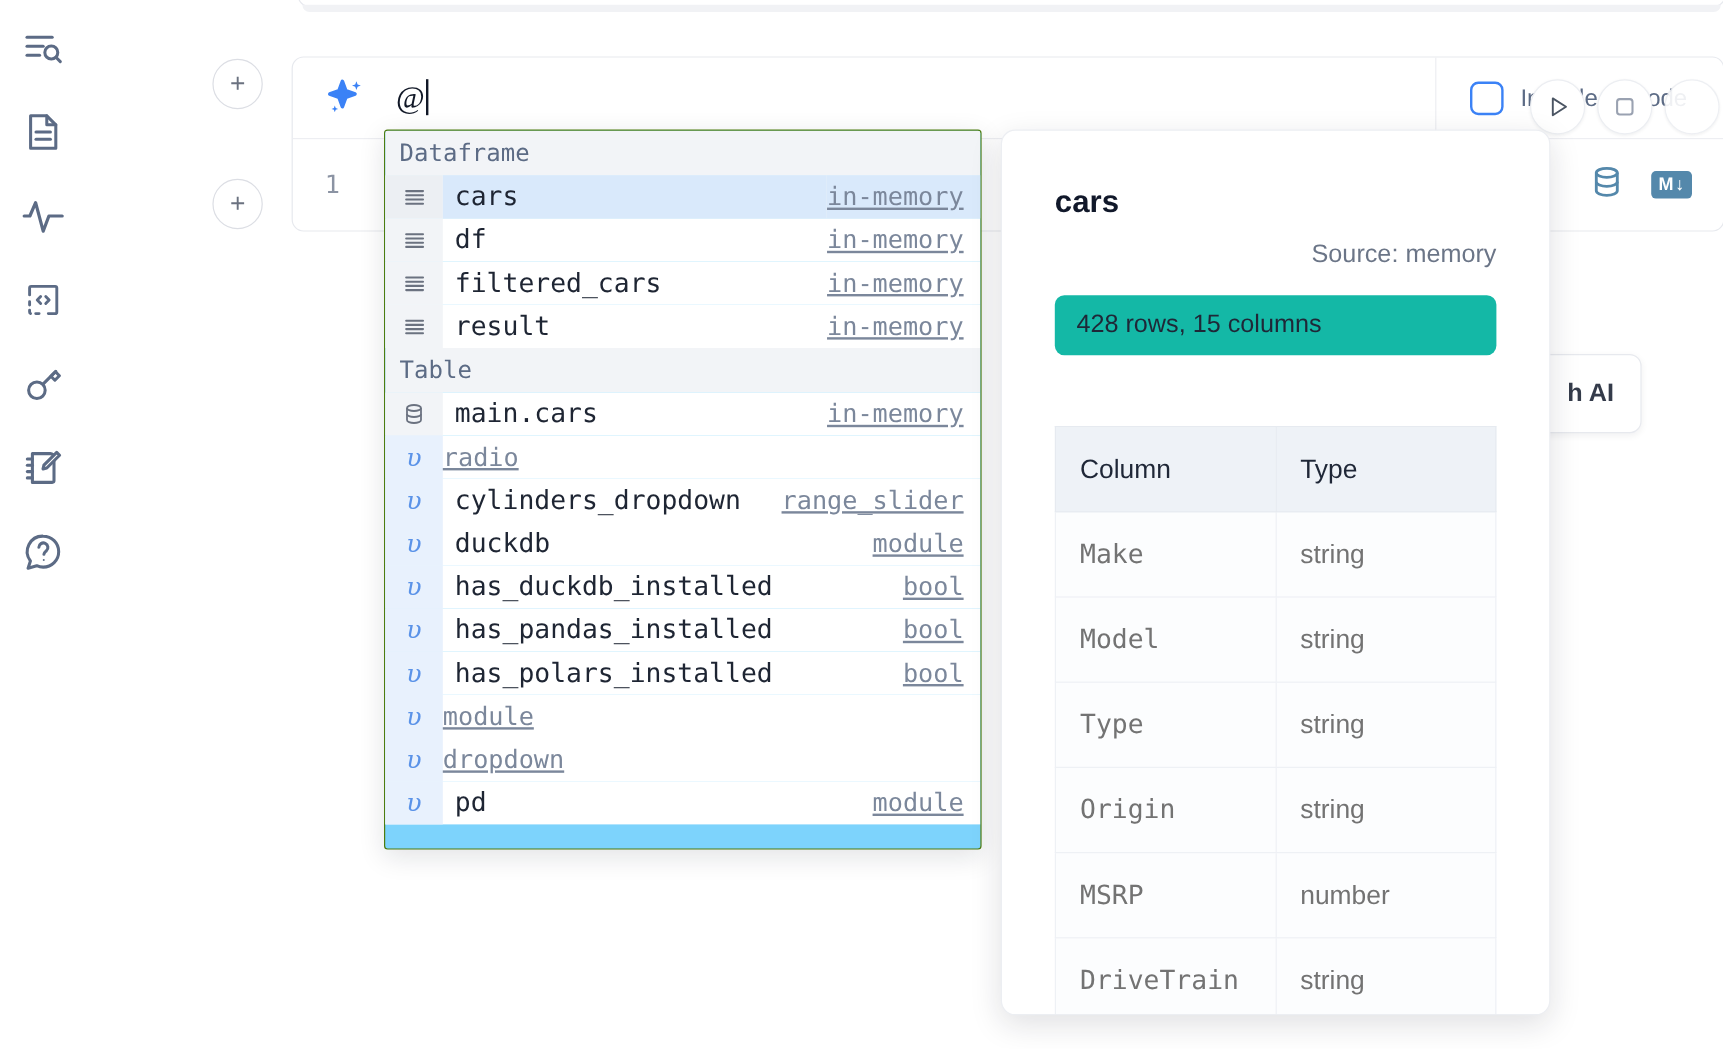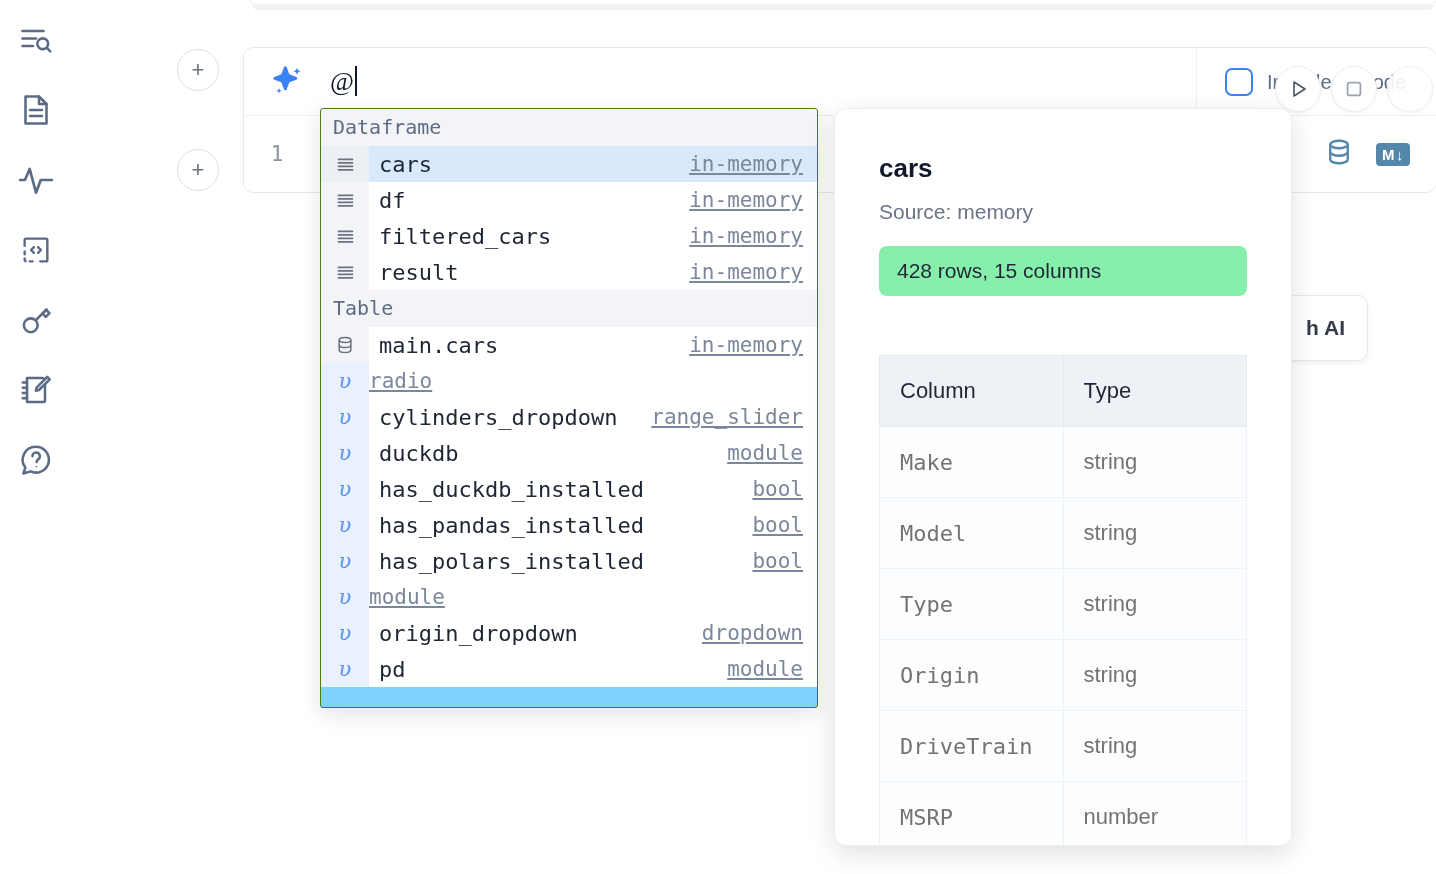--- a/index.html
+++ b/index.html
@@ -148,23 +148,23 @@
   }
 
   
   .doc {
     position: absolute; left: 834px; top: 108px; width: 458px; height: 738px;
     background: #fff; border: 1px solid #eceef2; border-radius: 12px;
     box-shadow: 0 8px 26px rgba(20,25,40,.13);
     overflow: hidden; z-index: 30; padding: 44px 44px 0 44px;
   }
   .doc-title { font-size: 26px; font-weight: 700; color: #11182a; }
-  .doc-src { font-size: 21px; color: #6b7587; margin-top: 16px; }
+  .doc-src { font-size: 21px; color: #6b7587; margin-top: 16px; text-align: right; }
   .doc-shape {
-    margin-top: 22px; background: #86efac; border-radius: 8px;
+    margin-top: 22px; background: #14b8a6; border-radius: 8px;
     padding: 13px 18px; font-size: 21px; color: #1f2737;
   }
   .doc-table {
     margin-top: 59px; width: 100%; border-collapse: collapse;
     border: 1px solid #e6eaf0; table-layout: fixed;
   }
   .doc-table th {
     background: #eef2f7; text-align: left; font-weight: 400;
     font-size: 22px; color: #1f2737; padding: 22px 20px; border: 1px solid #e6eaf0;
   }
@@ -391,21 +391,20 @@
           <div class="ac-ico kind-var">υ</div>
           <div class="ac-name">has_polars_installed</div>
           <div class="ac-type">bool</div>
         </div>
         <div class="ac-item">
           <div class="ac-ico kind-var">υ</div>
           <div class="ac-type">module</div>
         </div>
         <div class="ac-item">
           <div class="ac-ico kind-var">υ</div>
-          <div class="ac-name">origin_dropdown</div>
           <div class="ac-type">dropdown</div>
         </div>
         <div class="ac-item">
           <div class="ac-ico kind-var">υ</div>
           <div class="ac-name">pd</div>
           <div class="ac-type">module</div>
         </div>
       </div>
   </div>
 
@@ -431,24 +430,24 @@
           </tr>
           <tr>
             <td class="col-name">Type</td>
             <td class="col-type">string</td>
           </tr>
           <tr>
             <td class="col-name">Origin</td>
             <td class="col-type">string</td>
           </tr>
           <tr>
+            <td class="col-name">MSRP</td>
+            <td class="col-type">number</td>
+          </tr>
+          <tr>
             <td class="col-name">DriveTrain</td>
             <td class="col-type">string</td>
-          </tr>
-          <tr>
-            <td class="col-name">MSRP</td>
-            <td class="col-type">number</td>
           </tr>
         </tbody>
     </table>
   </div>
 
 </div>
 
 </body></html>

